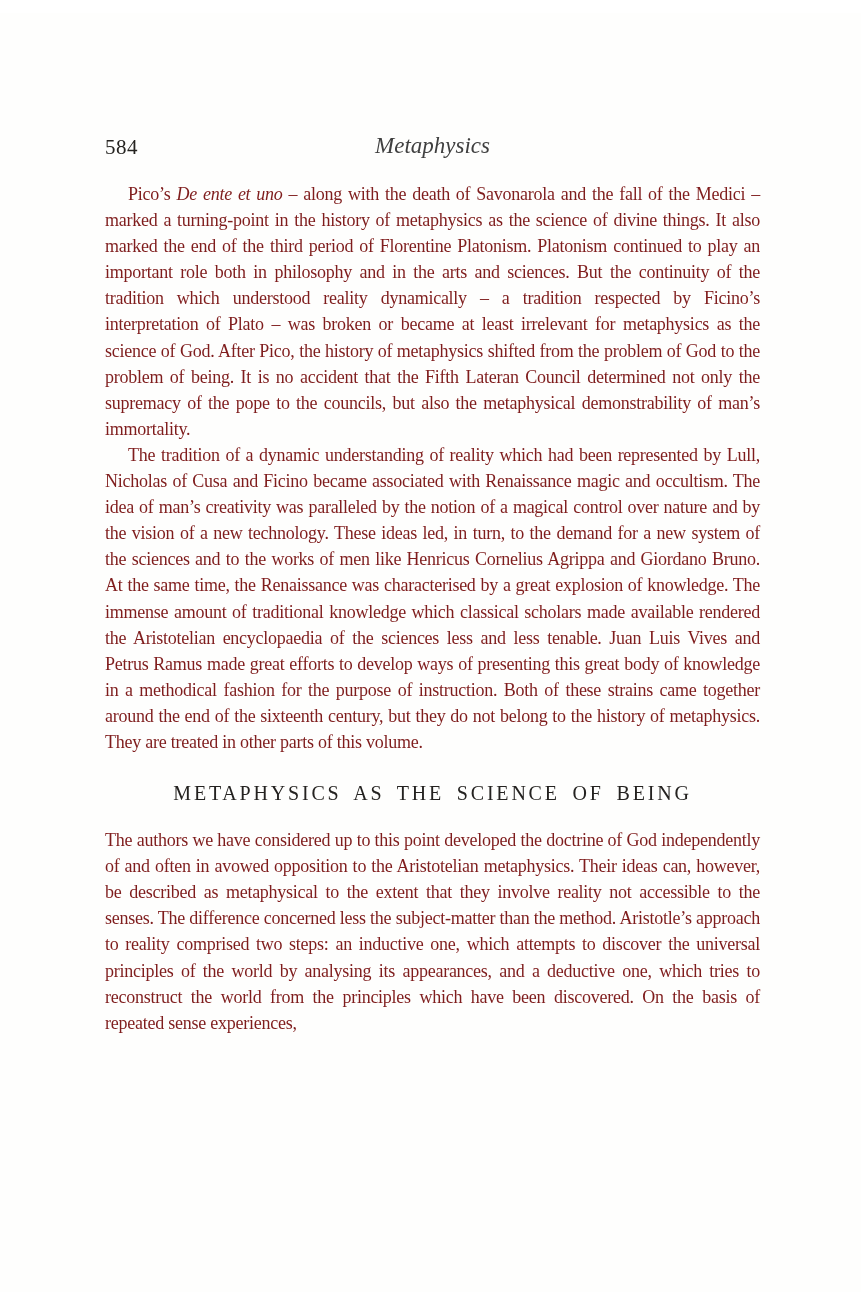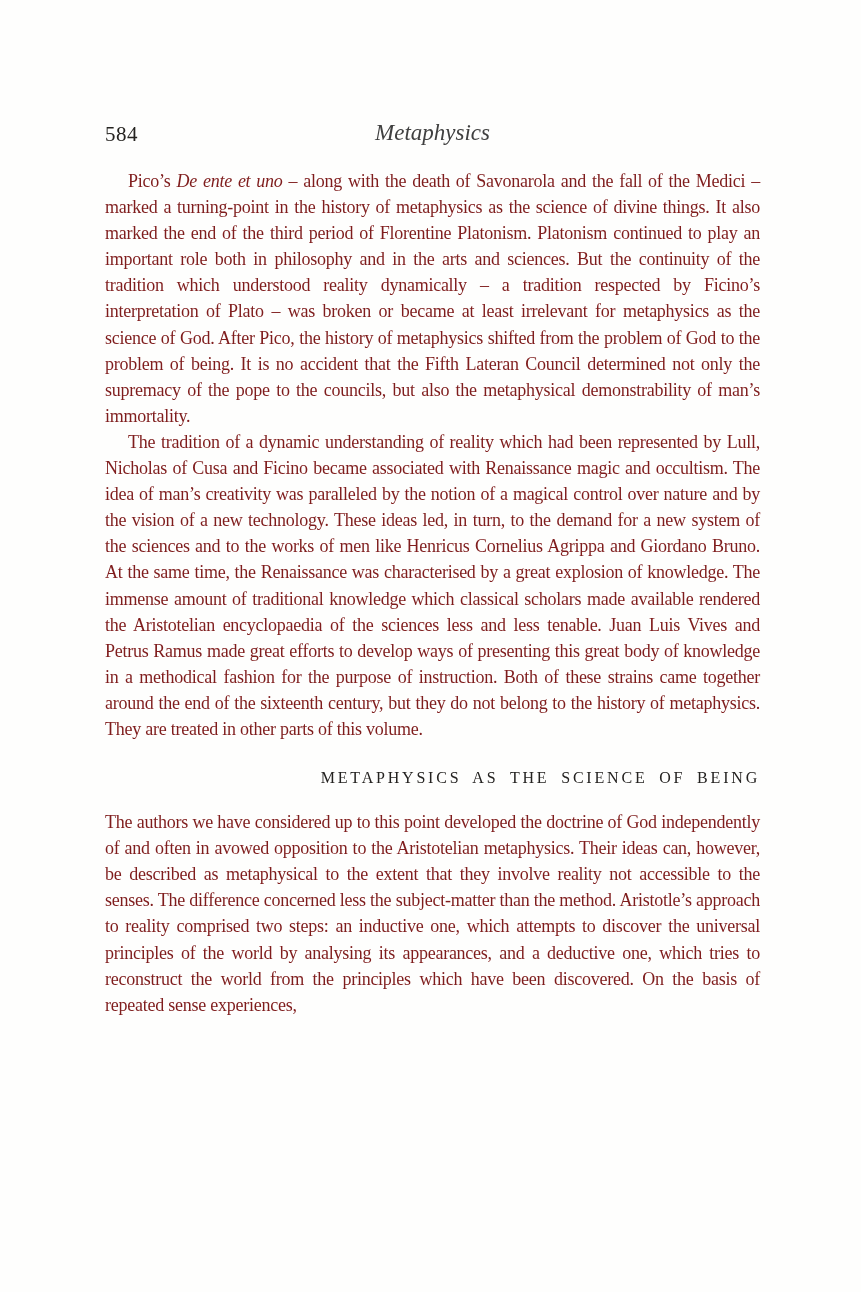--- a/index.html
+++ b/index.html
@@ -12,20 +12,21 @@
     height: 1292px;
     overflow: hidden;
     position: relative;
     font-family: "Liberation Serif", "DejaVu Serif", serif;
     color: #211f1c;
   }
   .scan-page {
     position: absolute;
     inset: 0;
     background: #fefefd;
+    margin-top: 13px;
   }
   .running-header {
     position: absolute;
     top: 120px;
     left: 105px;
     width: 655px;
     height: 30px;
   }
   .page-number {
     position: absolute;
@@ -61,24 +62,24 @@
   }
   .text-block p.indented {
     text-indent: 23px;
   }
   .text-block p em {
     font-style: italic;
   }
   .text-block h2.section-heading {
     margin: 27px 0 22px 0;
     font-weight: normal;
-    font-size: 16px;
+    font-size: 20px;
     letter-spacing: 2.8px;
     word-spacing: 5px;
-    text-align: right;
+    text-align: center;
     color: #242220;
   }
 </style>
 </head>
 <body>
 
 <div class="scan-page">
 
   <div class="running-header">
     <span class="page-number">584</span>

